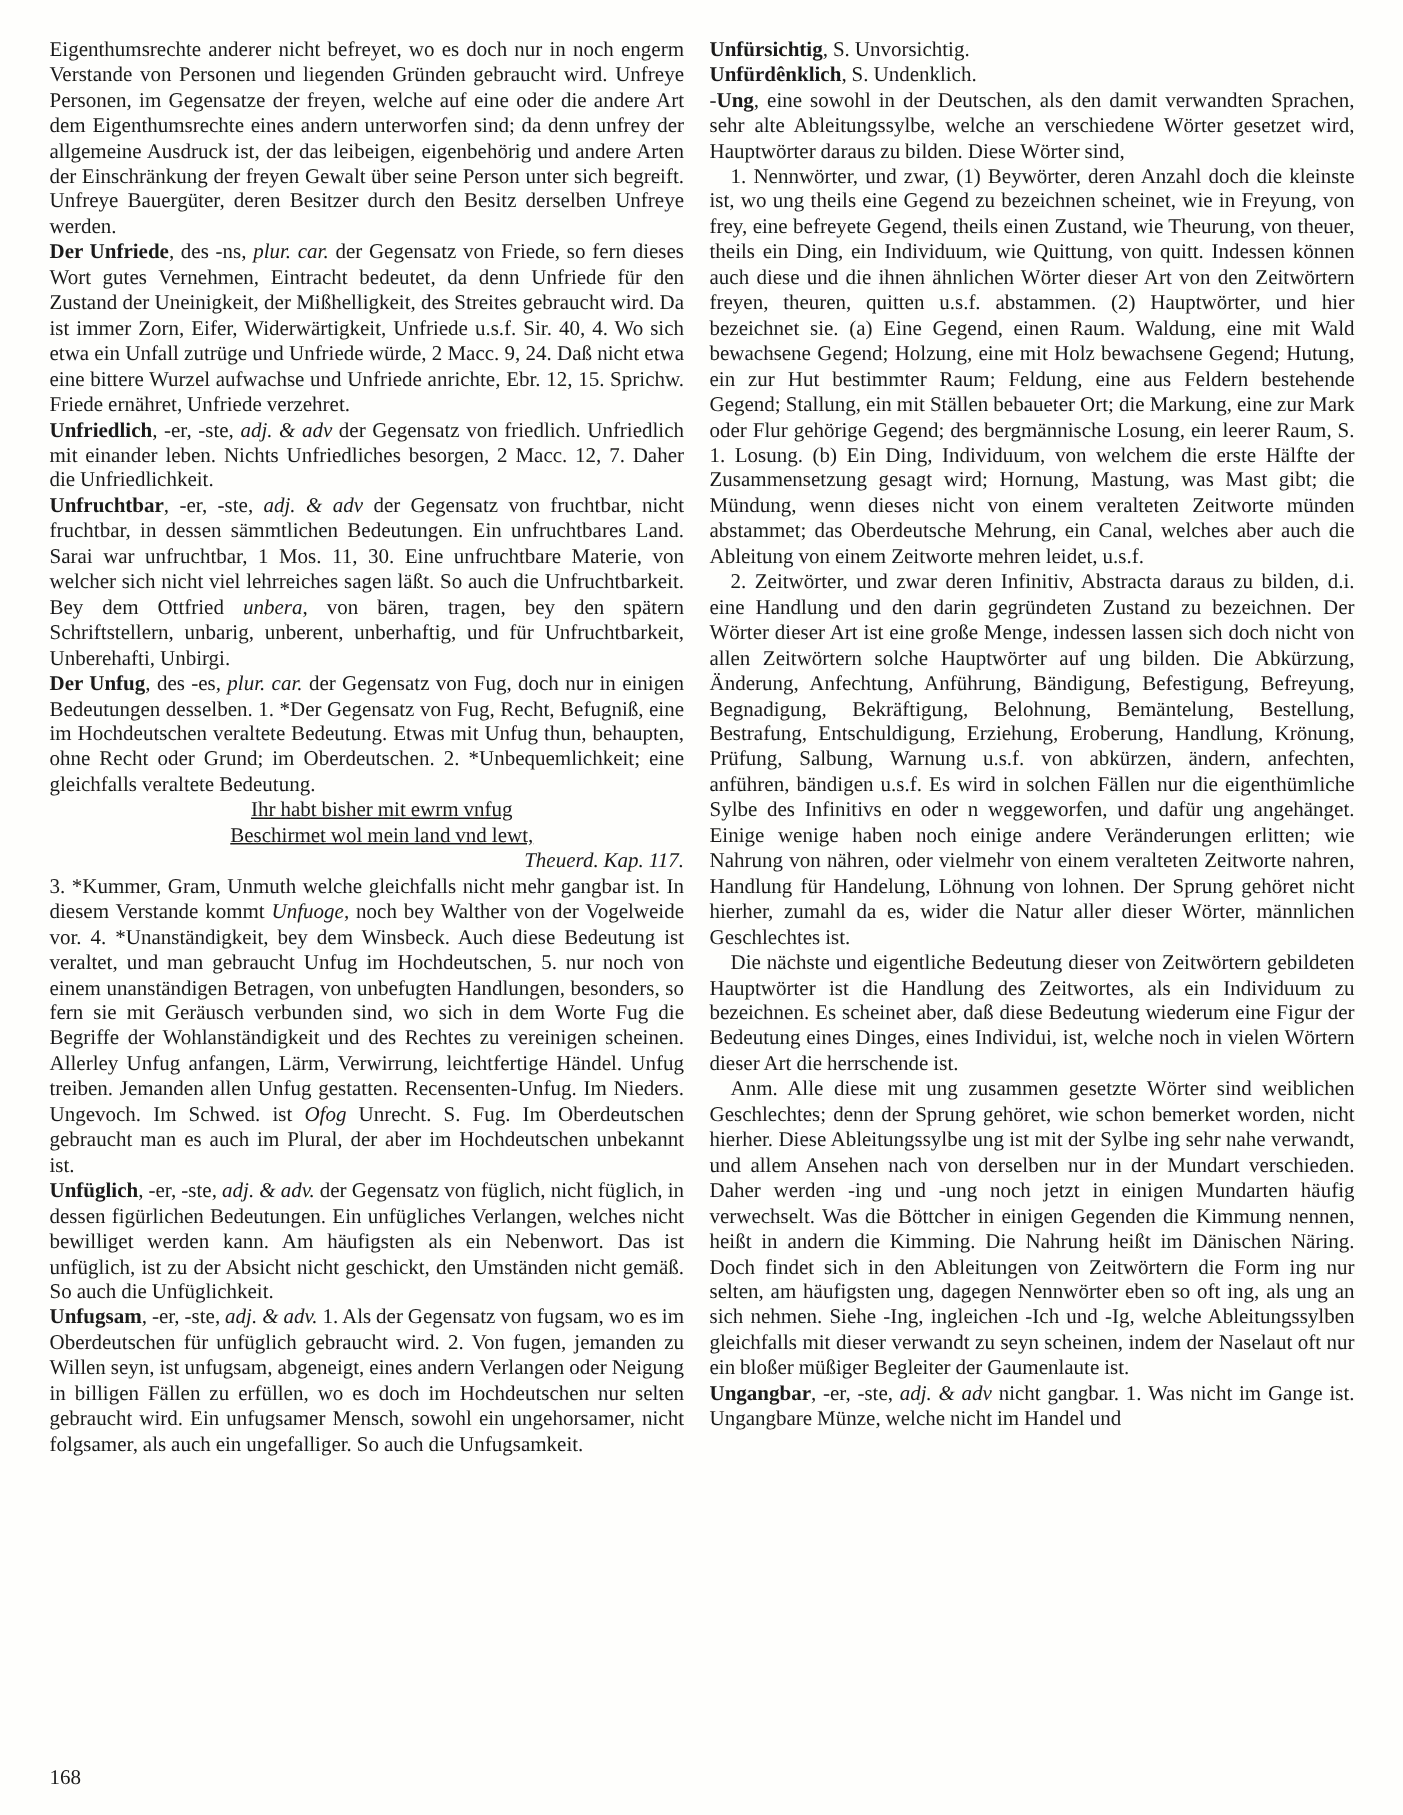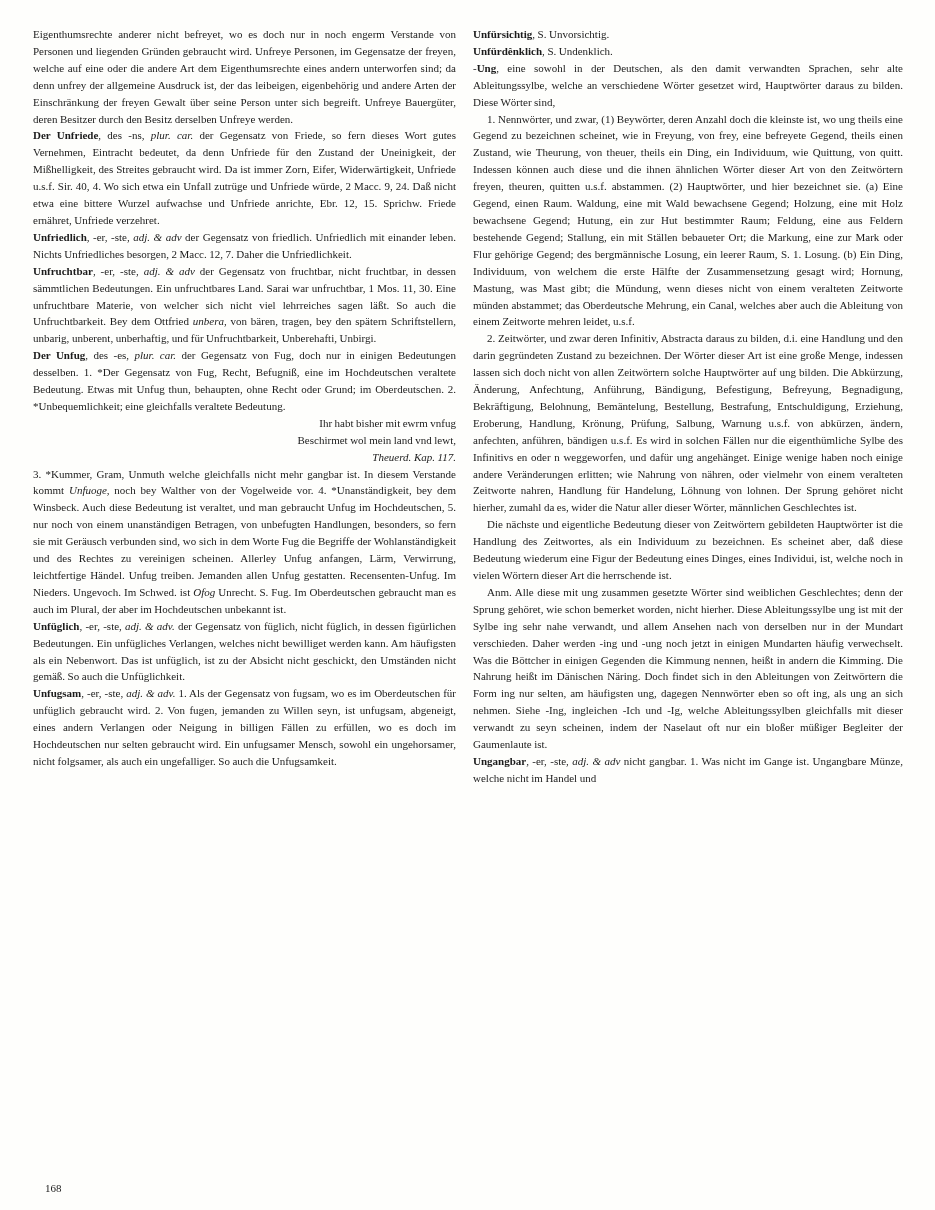--- a/index.html
+++ b/index.html
@@ -16,35 +16,34 @@
     padding: 26px 32px 40px 33px;
     background: #fefefc;
     overflow: hidden;
   }
   .cols { display: flex; gap: 17px; }
   .col { box-sizing: border-box; }
   .col-left  { width: 423px; }
   .col-right { width: 430px; }
   .para {
     margin: 0;
-    font-size: 11px;
+    font-size: 14px;
     line-height: 16.9px;
     text-align: justify;
     word-spacing: -0.2px;
   }
   .para.indent { text-indent: 14px; }
-  .para.verse  { text-align: right; padding-left: 20px; }
+  .para.verse  { text-align: center; padding-left: 20px; text-decoration: underline; }
   .para.rightal{ text-align: right; font-style: italic; }
   .b { font-weight: bold; }
   .i { font-style: italic; }
   .pagenum {
     position: absolute;
     left: 33px; bottom: 16px;
-    font-size: 11px;
-    margin-left: 12px;
+    font-size: 14px;
   }
 </style>
 </head>
 <body>
 
 <div class="sheet">
   <div class="cols">
     <div class="col col-left" id="col-left">
         <p class="para entry"><span>Eigenthumsrechte anderer nicht befreyet, wo es doch nur in noch engerm Verstande von Personen und liegenden Gründen gebraucht wird. Unfreye Personen, im Gegensatze der freyen, welche auf eine oder die andere Art dem Eigenthumsrechte eines andern unterworfen sind; da denn unfrey der allgemeine Ausdruck ist, der das leibeigen, eigenbehörig und andere Arten der Einschränkung der freyen Gewalt über seine Person unter sich begreift. Unfreye Bauergüter, deren Besitzer durch den Besitz derselben Unfreye werden.</span></p>
         <p class="para entry"><span class="b">Der Unfriede</span><span>, des -ns, </span><span class="i">plur. car.</span><span> der Gegensatz von Friede, so fern dieses Wort gutes Vernehmen, Eintracht bedeutet, da denn Unfriede für den Zustand der Uneinigkeit, der Mißhelligkeit, des Streites gebraucht wird. Da ist immer Zorn, Eifer, Widerwärtigkeit, Unfriede u.s.f. Sir. 40, 4. Wo sich etwa ein Unfall zutrüge und Unfriede würde, 2 Macc. 9, 24. Daß nicht etwa eine bittere Wurzel aufwachse und Unfriede anrichte, Ebr. 12, 15. Sprichw. Friede ernähret, Unfriede verzehret.</span></p>

